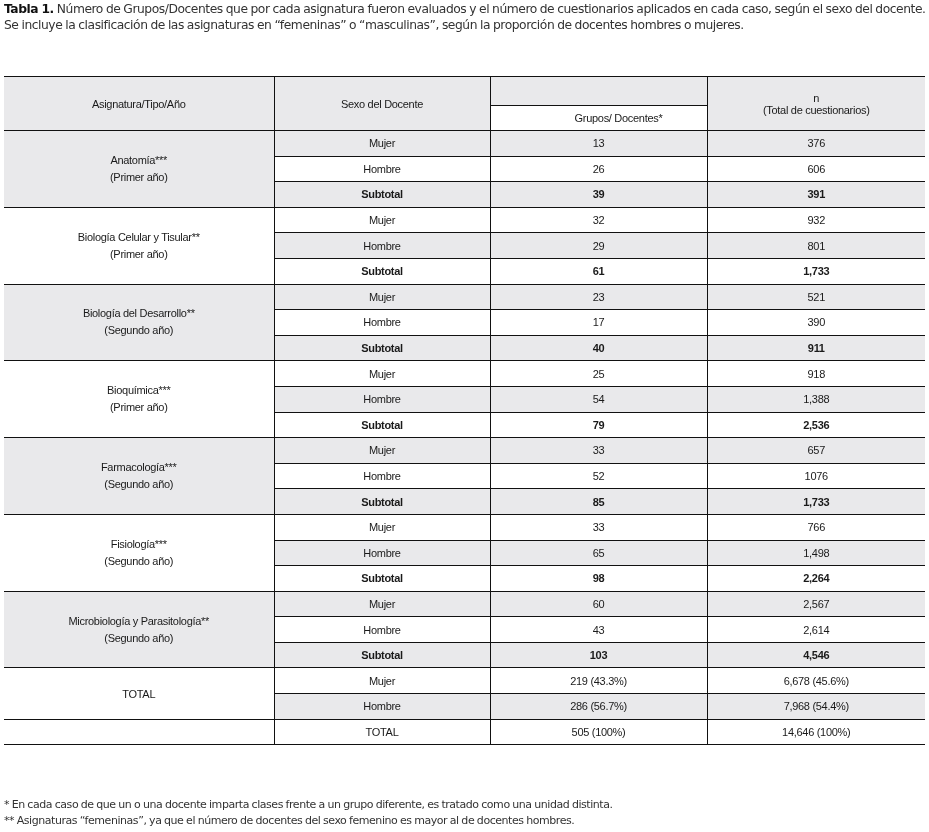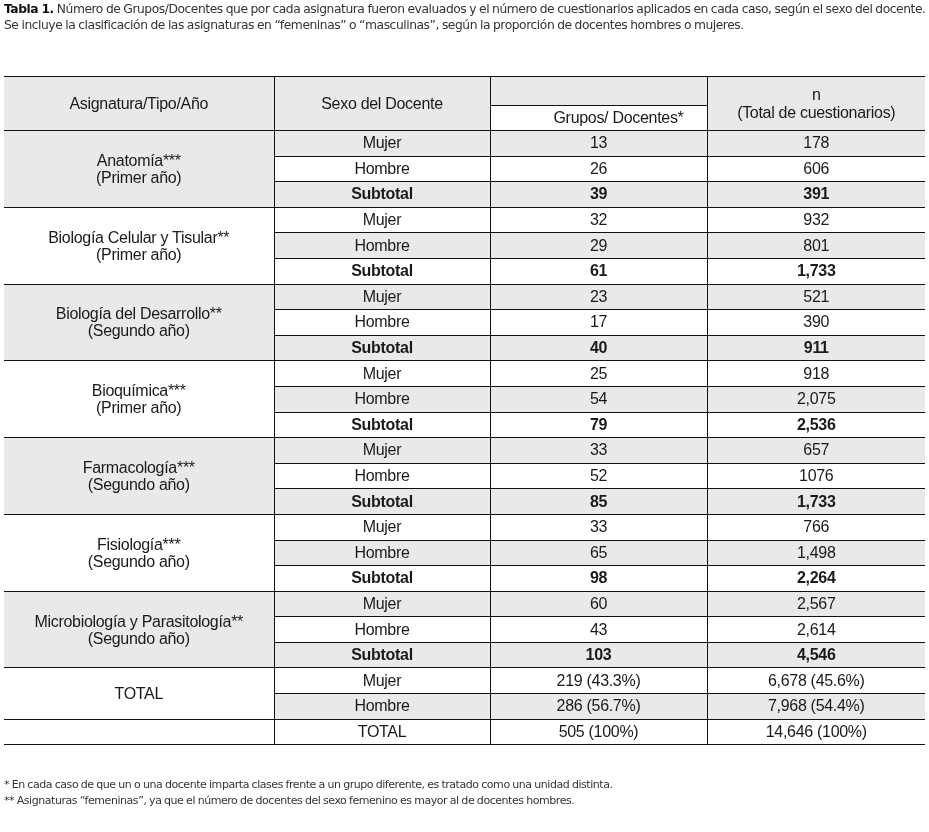--- a/index.html
+++ b/index.html
@@ -7,37 +7,37 @@
   .caption {
     position:absolute; left:4px; top:2px; width:924px;
     font-family:"DejaVu Sans", sans-serif; font-size:12.3px; line-height:15.5px;
     letter-spacing:-0.45px; word-spacing:-0.5px; color:#333;
     transform-origin:0 0;
   }
   .caption b { font-weight:bold; color:#111;margin-top:47px; }
   table.main {
     position:absolute; left:4px; top:76px; width:921px;
     border-collapse:collapse; table-layout:fixed;
-    font-family:"Liberation Sans", sans-serif; font-size:16px; color:#1a1a1a;
+    font-family:"Liberation Sans", sans-serif; font-size:11px; color:#1a1a1a;
   }
   table.main td, table.main th {
     text-align:center; vertical-align:middle; padding:0;
     border-top:1.5px solid #111; border-bottom:1.5px solid #111;
     font-weight:normal; letter-spacing:-0.3px;
   }
   table.main .vl { border-left:1.5px solid #111; }
   .g { background:#e9e9eb; }
   .w { background:#ffffff; }
   tr.r td { height:24.6px; }
   tr.hd1 th { height:28px; }
   tr.hd2 th { height:24px;padding-left:40px; }
   .b { font-weight:bold !important; }
   .subj { line-height:17px; }
   .footnotes {
-    position:absolute; left:4px; top:777px; width:924px;
+    position:absolute; left:4px; top:797px; width:924px;
     font-family:"DejaVu Sans", sans-serif; font-size:11px; line-height:15.6px;
     letter-spacing:-0.45px; word-spacing:-0.4px; color:#333;
   }
   .footnotes div { white-space:nowrap; }
 </style>
 </head>
 <body>
 
 <div class="caption">
   <b>Tabla 1.</b><span> Número de Grupos/Docentes que por cada asignatura fueron evaluados y el número de cuestionarios aplicados en cada caso, según el sexo del docente. Se incluye la clasificación de las asignaturas en “femeninas” o “masculinas”, según la proporción de docentes hombres o mujeres.</span>
@@ -65,21 +65,21 @@
     </tr>
   </thead>
   <tbody id="tbody">
       <tr class="r">
         <td class="g subj" rowspan="3">
           <div>Anatomía***</div>
           <div>(Primer año)</div>
         </td>
         <td class="g vl">Mujer</td>
         <td class="g vl">13</td>
-        <td class="g vl">178</td>
+        <td class="g vl">376</td>
       </tr>
       <tr class="r">
         <td class="w vl">Hombre</td>
         <td class="w vl">26</td>
         <td class="w vl">606</td>
       </tr>
       <tr class="r">
         <td class="g vl b">Subtotal</td>
         <td class="g vl b">39</td>
         <td class="g vl b">391</td>
@@ -127,21 +127,21 @@
           <div>Bioquímica***</div>
           <div>(Primer año)</div>
         </td>
         <td class="w vl">Mujer</td>
         <td class="w vl">25</td>
         <td class="w vl">918</td>
       </tr>
       <tr class="r">
         <td class="g vl">Hombre</td>
         <td class="g vl">54</td>
-        <td class="g vl">2,075</td>
+        <td class="g vl">1,388</td>
       </tr>
       <tr class="r">
         <td class="w vl b">Subtotal</td>
         <td class="w vl b">79</td>
         <td class="w vl b">2,536</td>
       </tr>
       <tr class="r">
         <td class="g subj" rowspan="3">
           <div>Farmacología***</div>
           <div>(Segundo año)</div>

